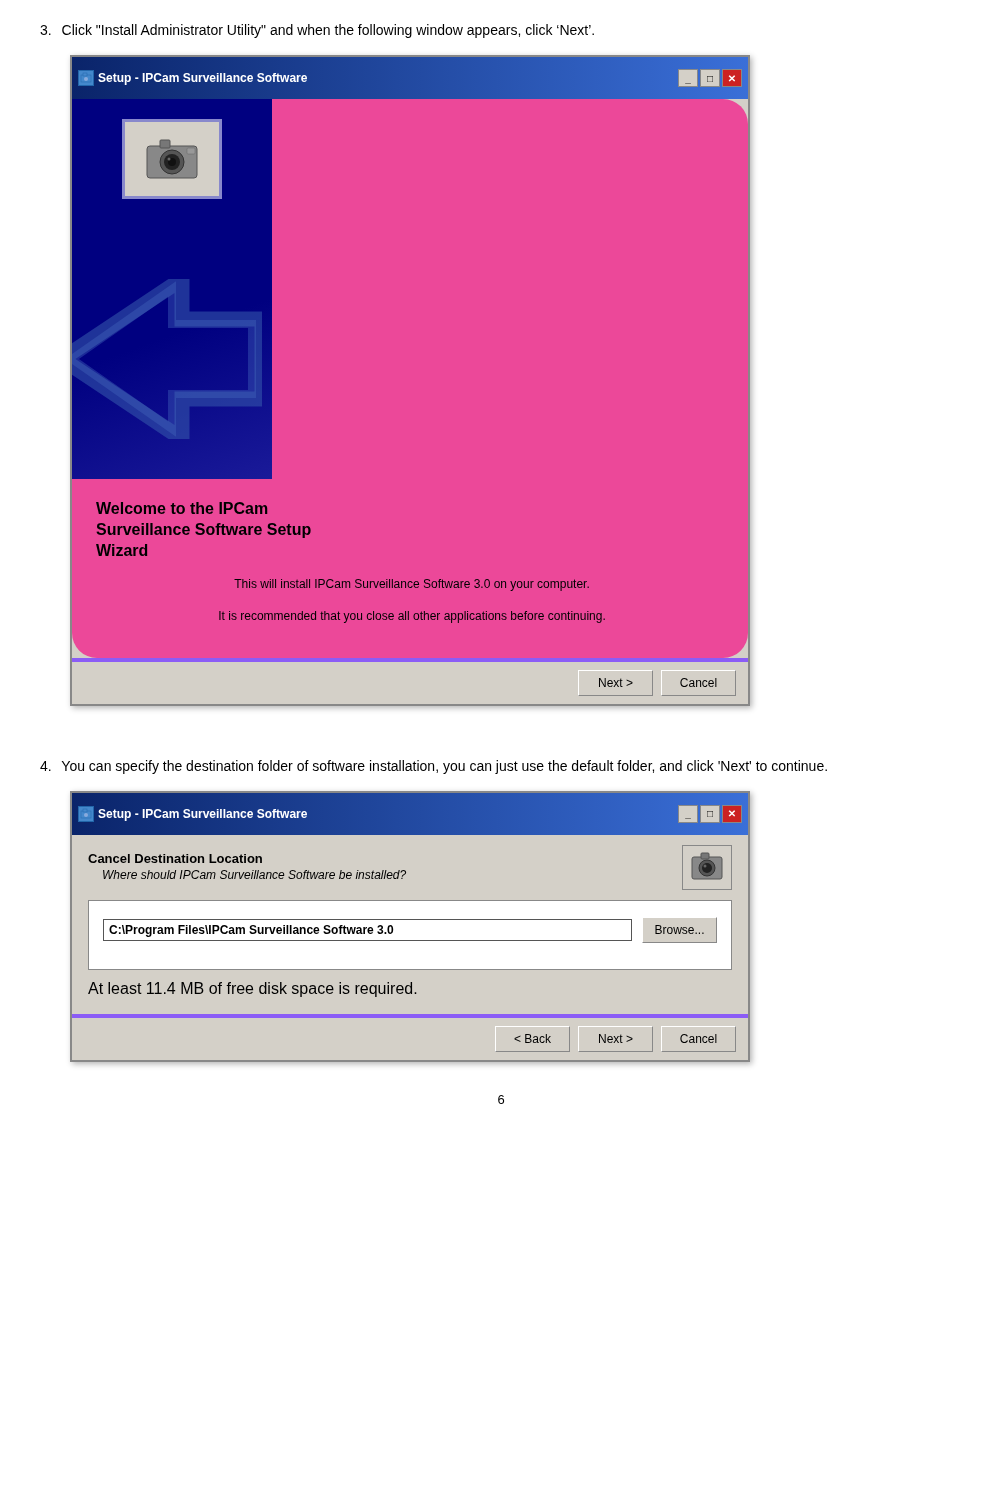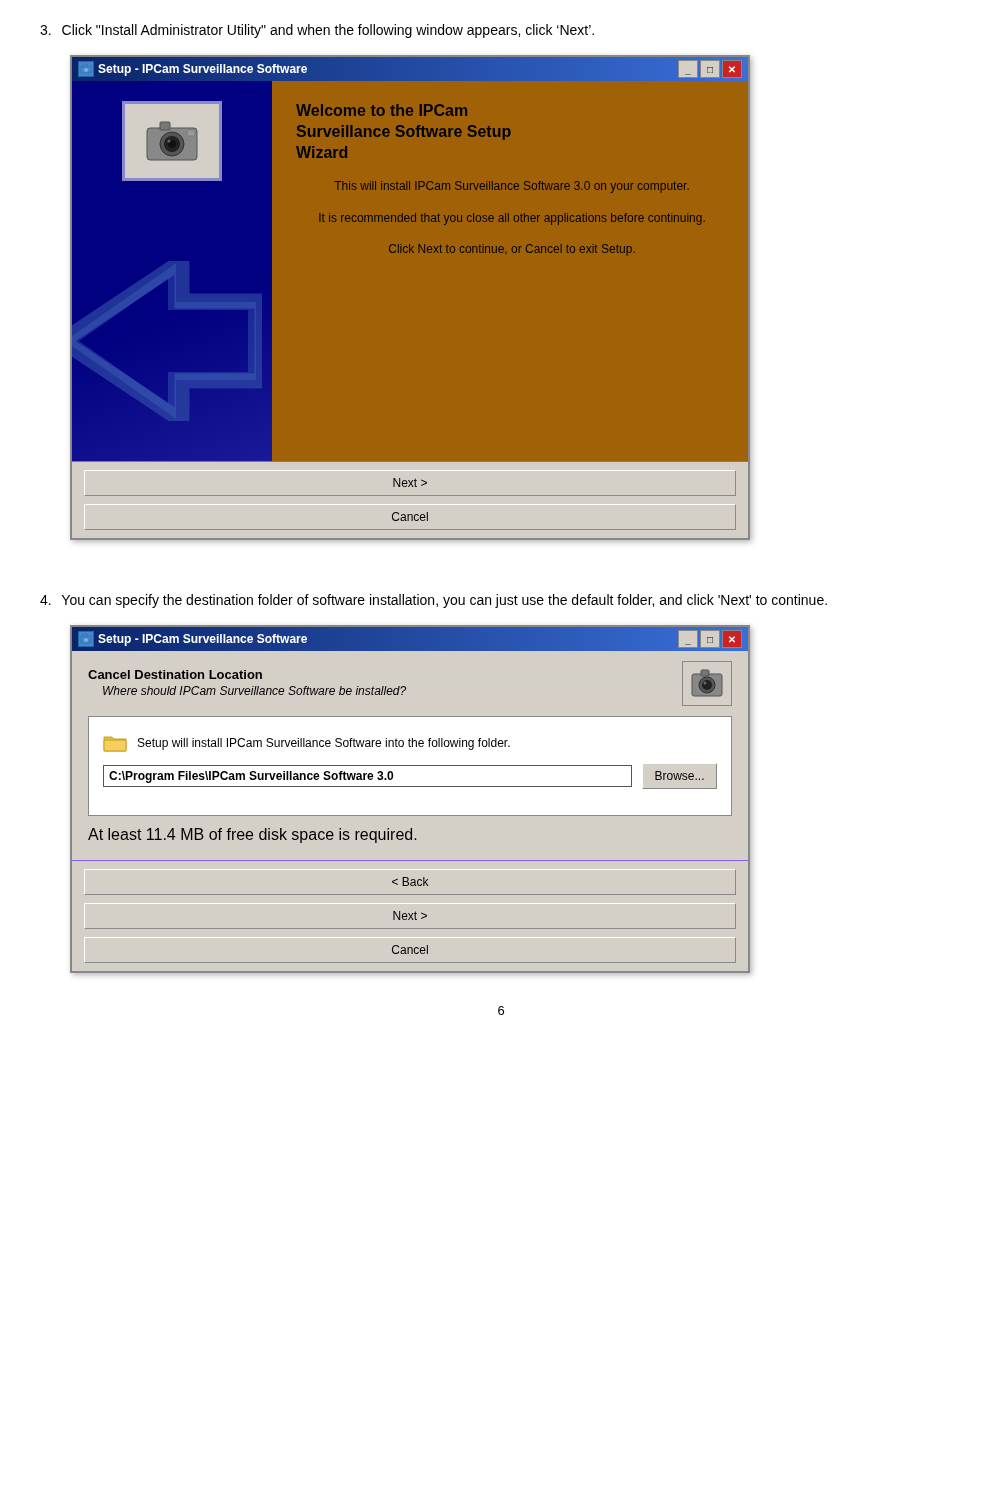--- a/index.html
+++ b/index.html
@@ -40,21 +40,21 @@
     }
 
     
     .title-bar {
       background: linear-gradient(to right, #0a246a, #3a6fd8);
       color: #fff;
       padding: 3px 6px;
       display: flex;
       align-items: center;
       justify-content: space-between;
-      height: 24px;
+      height: 42px;
     }
 
     .title-bar-left {
       display: flex;
       align-items: center;
       gap: 4px;
       font-size: 12px;
       font-weight: bold;
     }
 
@@ -90,22 +90,24 @@
       font-weight: bold;
     }
 
     .title-btn.close-btn {
       background: #cc2222;
       color: #fff;
     }
 
     
     .window-body {
-      background: #a16207;
-      display: flex;
+      background: #ec4899;
+      display: flex;
+      flex-direction: column;
+      border-radius: 25px;
     }
 
     
     .left-panel {
       background: #000080;
       width: 200px;
       min-height: 380px;
       flex-shrink: 0;
       display: flex;
       align-items: flex-start;
@@ -170,26 +172,25 @@
     }
 
     .welcome-body p {
       margin-bottom: 12px;
       text-align: center;
     }
 
     
     .window-footer {
       background: #d4d0c8;
-      border-top: 1px solid #8b5cf6;
+      border-top: 4px solid #8b5cf6;
       padding: 8px 12px;
       display: flex;
       justify-content: flex-end;
       gap: 8px;
-      flex-direction: column;
     }
 
     .win-btn {
       min-width: 75px;
       height: 26px;
       background: #d4d0c8;
       border: 1px solid #888;
       border-top-color: #fff;
       border-left-color: #fff;
       font-size: 12px;
@@ -355,21 +356,20 @@
         </svg>
       </div>
 
       <div class="right-panel">
         <div class="welcome-title">
           Welcome to the IPCam<br>Surveillance Software Setup<br>Wizard
         </div>
         <div class="welcome-body">
           <p>This will install IPCam Surveillance Software 3.0 on your computer.</p>
           <p>It is recommended that you close all other applications before continuing.</p>
-          <p>Click Next to continue, or Cancel to exit Setup.</p>
         </div>
       </div>
     </div>
 
     <div class="window-footer">
       <button class="win-btn">Next &gt;</button>
       <button class="win-btn">Cancel</button>
     </div>
   </div>
 </div>
@@ -415,29 +415,20 @@
             <circle cx="20" cy="19" r="8" fill="#555" stroke="#333" stroke-width="1"></circle>
             <circle cx="20" cy="19" r="5" fill="#222"></circle>
             <circle cx="18" cy="17" r="1.5" fill="#666"></circle>
             <rect x="14" y="4" width="8" height="6" rx="1" fill="#777" stroke="#555" stroke-width="1"></rect>
           </svg>
         </div>
       </div>
 
       <div class="inner-panel">
 
-        <div class="folder-row">
-          <div class="folder-icon-small">
-            <svg width="24" height="20" viewBox="0 0 24 20">
-              <path d="M1,4 L1,18 L23,18 L23,6 L11,6 L9,4 Z" fill="#f0c040" stroke="#c09000" stroke-width="0.8"></path>
-              <rect x="1" y="7" width="22" height="11" rx="1" fill="#f5d060" stroke="#c09000" stroke-width="0.8"></rect>
-            </svg>
-          </div>
-          <p style="margin:0; flex:1;">Setup will install IPCam Surveillance Software into the following folder.</p>
-        </div>
 
 
         <div class="folder-row">
           <input class="path-input" type="text" readonly="" value="C:\Program Files\IPCam Surveillance Software 3.0" style="">
           <button class="browse-btn win-btn">Browse...</button>
         </div>
       </div>
 
       <p class="diskspace-text">At least 11.4 MB of free disk space is required.</p>
     </div>

